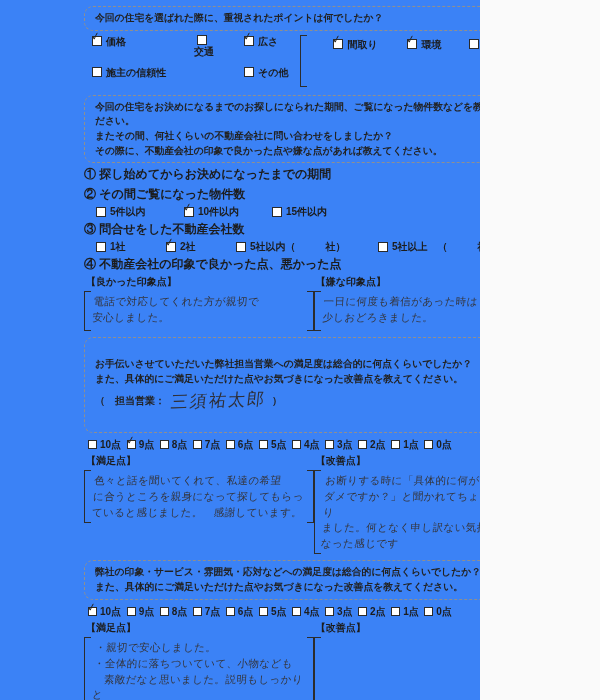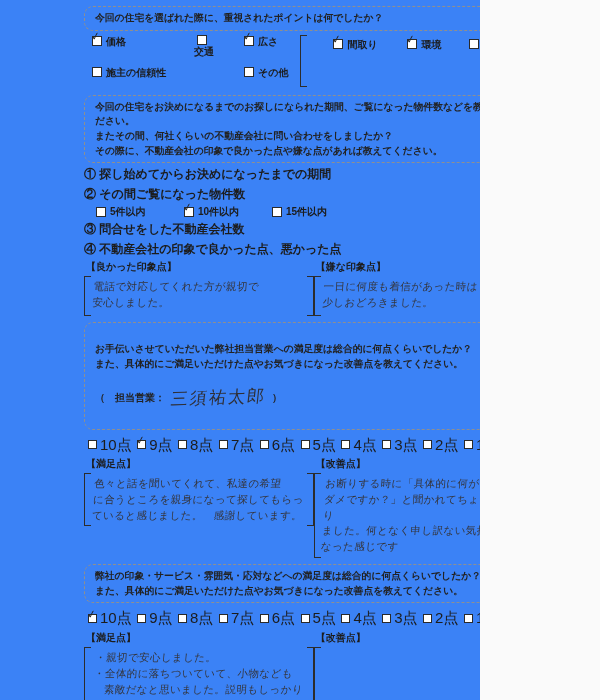--- a/index.html
+++ b/index.html
@@ -51,26 +51,26 @@
   .col-r{width:48%;}
   .sec-label{font-weight:bold;font-size:10px;margin:2px 0 2px 2px;}
 
   
   .hw{font-size:10.5px;color:#34343a;white-space:pre-line;line-height:1.5;
       transform:skewX(-4deg);letter-spacing:0.4px;}
   .hw-name{font-size:17px;color:#2f2f36;transform:skewX(-8deg) rotate(-2deg);
       letter-spacing:2px;font-weight:normal;margin:0 6px;}
 
   
-  .score-row{display:flex;margin:5px 0 1px 4px;font-size:15px;font-weight:normal;}
+  .score-row{display:flex;margin:5px 0 1px 4px;font-size:10px;font-weight:bold;}
   .score-row .cb-item{margin-right:5.5px;}
   .score-row .cb{width:7px;height:7px;margin-right:3px;}
 
   .comment-bk{min-height:34px;margin-top:1px;}
-  .agent-line{display:flex;align-items:center;font-weight:bold;font-size:10px;margin-top:13px;} .mt6{margin-top:6px;}
+  .agent-line{display:flex;align-items:center;font-weight:bold;font-size:10px;margin-top:1px;} .mt6{margin-top:6px;}
 </style>
 </head>
 <body>
 
 <div class="page">
   <div class="content">
 
     <div class="dashed-box">今回の住宅を選ばれた際に、重視されたポイントは何でしたか？</div>
     <div class="q1-area">
       <div class="q1-left">
@@ -130,20 +130,38 @@
         <span class="cb-item">
           <span class="cb checked"></span>
           <span>10件以内</span>
         </span>
         <span class="cb-item">
           <span class="cb"></span>
           <span>15件以内</span>
         </span>
       </div>
     <div class="subq-title">③ 問合せをした不動産会社数</div>
+    <div class="cb-row optrow optrow3">
+        <span class="cb-item">
+          <span class="cb"></span>
+          <span>1社</span>
+        </span>
+        <span class="cb-item">
+          <span class="cb checked"></span>
+          <span>2社</span>
+        </span>
+        <span class="cb-item">
+          <span class="cb"></span>
+          <span>5社以内（　　　社）</span>
+        </span>
+        <span class="cb-item">
+          <span class="cb"></span>
+          <span>5社以上　（　　　社）</span>
+        </span>
+      </div>
     <div class="subq-title">④ 不動産会社の印象で良かった点、悪かった点</div>
     <div class="cols">
       <div class="col-l">
         <div class="sec-label">【良かった印象点】</div>
         <div class="bracket comment-bk">
           <div class="hw">電話で対応してくれた方が親切で
 安心しました。</div>
         </div>
       </div>
       <div class="col-r">

